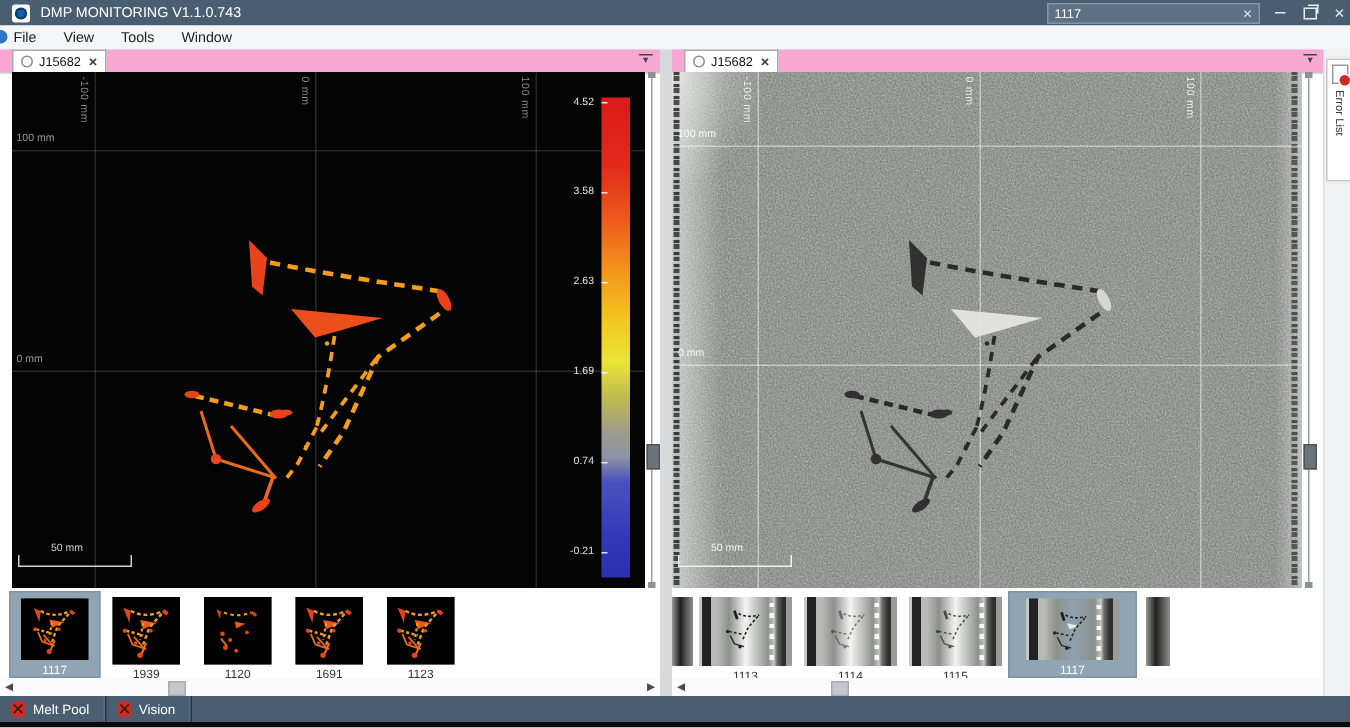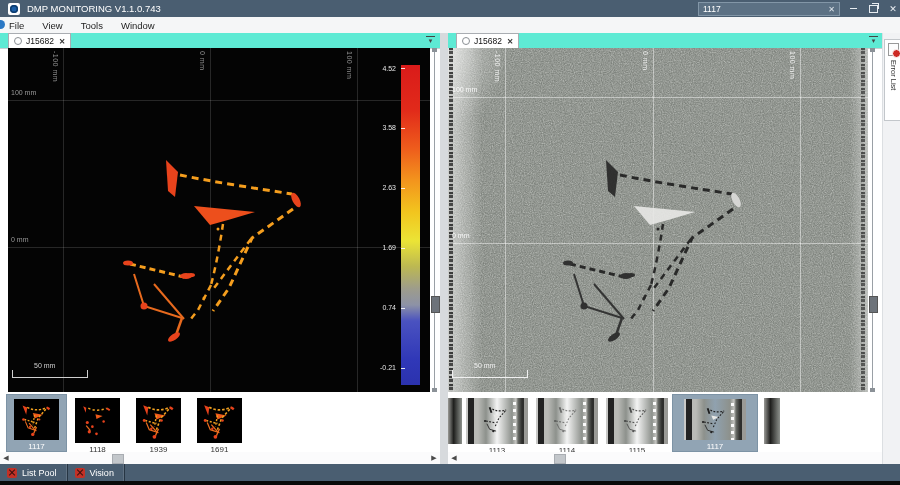--- a/index.html
+++ b/index.html
@@ -16,21 +16,21 @@
   .sclear{margin-left:auto;padding:0 4px;font-size:8px;color:#dfe6ec;cursor:default;}
   .winbtn{position:absolute;top:0;height:17px;width:20px;display:flex;align-items:center;justify-content:center;color:#e8edf1;font-size:9px;}
   .minbar{width:7px;height:1px;background:#e8edf1;}
   .restore{width:7px;height:6px;border:1px solid #e8edf1;position:relative;}
   .restore::before{content:"";position:absolute;left:2px;top:-3px;width:6px;height:5px;border:1px solid #e8edf1;border-bottom:0;border-left:0;}
   
   .menubar{left:0;top:17px;width:900px;height:16px;background:#f5f6f7;border-bottom:1px solid #e3e5e8;display:flex;align-items:center;font-size:9.5px;color:#1d1d1d;}
   .menubar .mitem{padding:0 9px;}
   .edge-dot{position:absolute;left:-4px;top:20px;width:9px;height:9px;border-radius:50%;background:#2a78c5;}
   
-  .tabbar{top:33px;height:15px;background:#5eead4;border-bottom:1px solid #c9cdd1;}
+  .tabbar{top:33px;height:15px;background:#f9a8d4;border-bottom:1px solid #c9cdd1;}
   .tab{position:absolute;top:0;height:14px;background:#fff;border:1px solid #a9adb2;border-bottom:1px solid #fff;display:flex;align-items:center;font-size:8.5px;color:#111;padding:0 5px;}
   .ring{width:6px;height:6px;border:1.5px solid #8a8f94;border-radius:50%;margin-right:4px;flex:0 0 auto;}
   .tclose{margin-left:5px;font-size:7.5px;color:#333;font-weight:bold;}
   .dockpin{position:absolute;top:3px;width:9px;height:9px;border-top:1.5px solid #444;color:#444;font-size:7px;line-height:7px;text-align:center;}
   
   .plotL{left:8px;top:48px;width:422px;height:344px;background:#040404;overflow:hidden;}
   .gvl{position:absolute;top:0;width:1px;height:344px;background:rgba(255,255,255,0.14);}
   .ghl{position:absolute;left:0;width:422px;height:1px;background:rgba(255,255,255,0.14);}
   .axtop{position:absolute;top:3px;writing-mode:vertical-rl;font-size:7px;color:#8e8e8e;letter-spacing:.5px;}
   .axleft{position:absolute;font-size:7px;color:#9a9a9a;}
@@ -249,37 +249,44 @@
   <div class="thumb sel">
     <svg class="timg" viewBox="0 0 44 44">
         <rect width="44" height="44" fill="#000"></rect>
         <use href="#mm-dense"></use>
       </svg>
     <div class="tlabel">1117</div>
   </div>
   <div class="thumb">
     <svg class="timg" viewBox="0 0 44 44">
         <rect width="44" height="44" fill="#000"></rect>
-        <use href="#mm-sparse"></use>
+        <use href="#mm-dense"></use>
       </svg>
-    <div class="tlabel">1118</div>
+    <div class="tlabel">1939</div>
   </div>
   <div class="thumb">
     <svg class="timg" viewBox="0 0 44 44">
         <rect width="44" height="44" fill="#000"></rect>
-        <use href="#mm-dense"></use>
+        <use href="#mm-sparse"></use>
       </svg>
-    <div class="tlabel">1939</div>
+    <div class="tlabel">1120</div>
   </div>
   <div class="thumb">
     <svg class="timg" viewBox="0 0 44 44">
         <rect width="44" height="44" fill="#000"></rect>
         <use href="#mm-dense"></use>
       </svg>
     <div class="tlabel">1691</div>
+  </div>
+  <div class="thumb">
+    <svg class="timg" viewBox="0 0 44 44">
+        <rect width="44" height="44" fill="#000"></rect>
+        <use href="#mm-dense"></use>
+      </svg>
+    <div class="tlabel">1123</div>
   </div>
 </div>
 
 <div class="abs hscroll" style="left:0;width:440px;">
   <span class="harrow">◀</span>
   <div class="htrack">
       <div class="hhandle" style="left:24%;"></div>
     </div>
   <span class="harrow">▶</span>
 </div>
@@ -380,20 +387,20 @@
 <div class="abs errstrip">
   <div class="errtab">
     <div class="erricon"></div>
     <div class="errlabel">Error List</div>
   </div>
 </div>
 
 <div class="abs statusbar">
   <div class="stab">
     <span class="sicon"></span>
-    <span>List Pool</span>
+    <span>Melt Pool</span>
   </div>
   <div class="stab">
     <span class="sicon"></span>
     <span>Vision</span>
   </div>
 </div>
 <div class="abs blackstrip"></div>
 
 </body></html>

